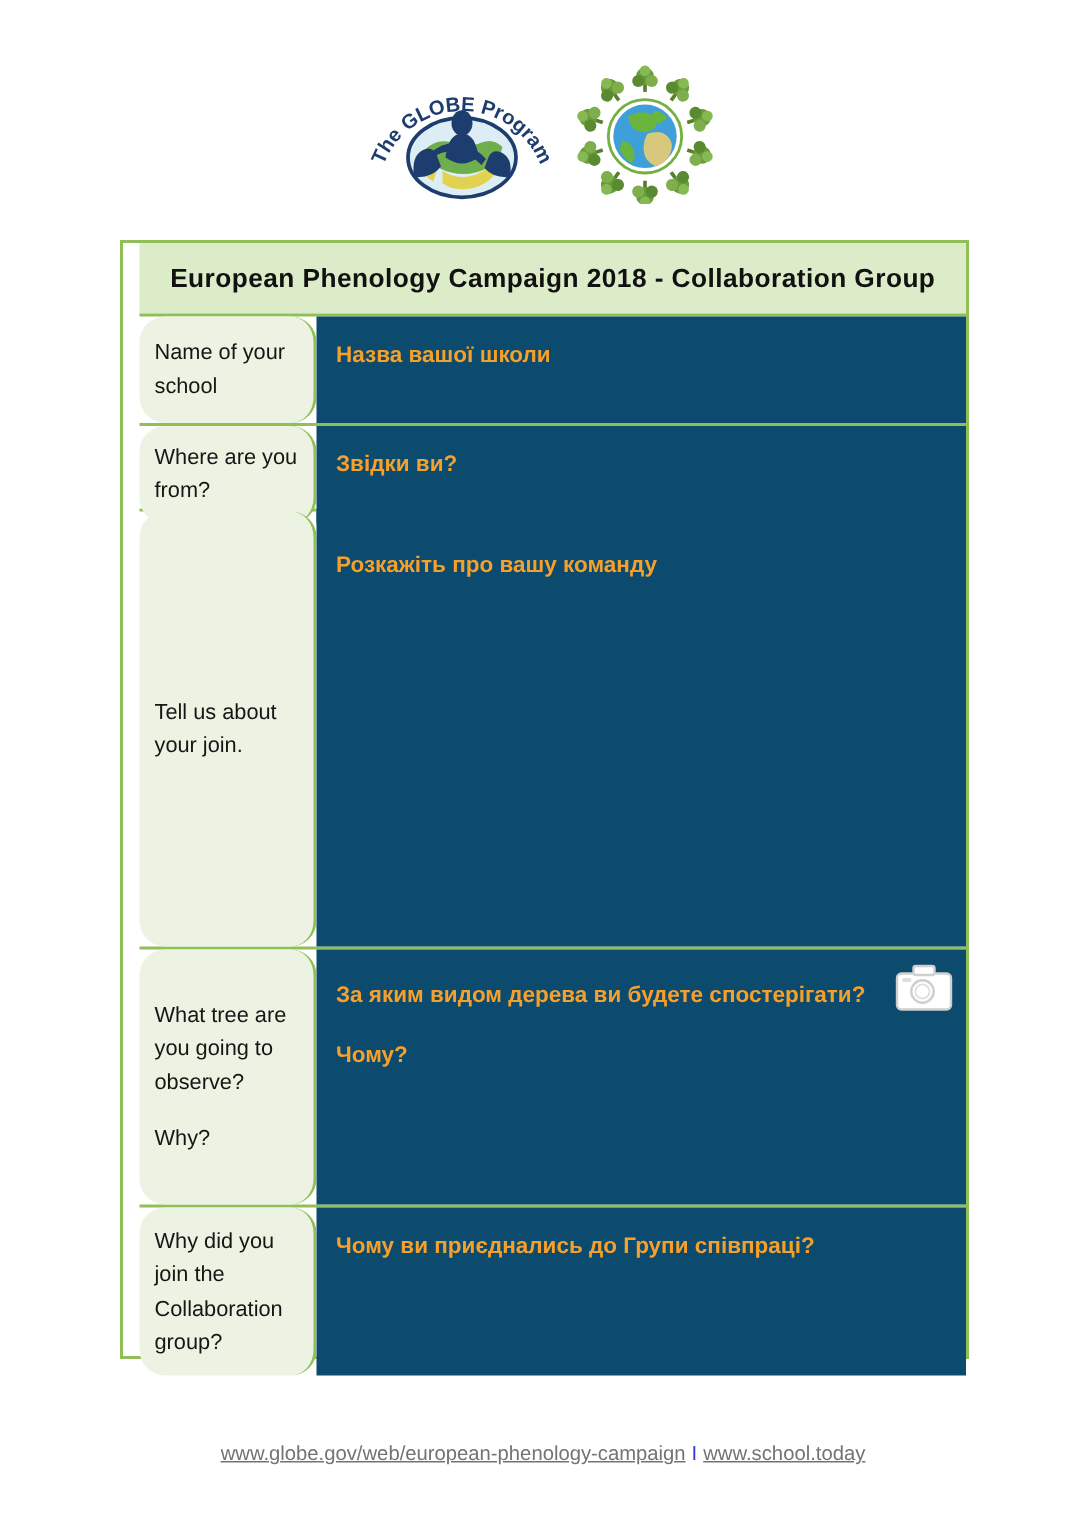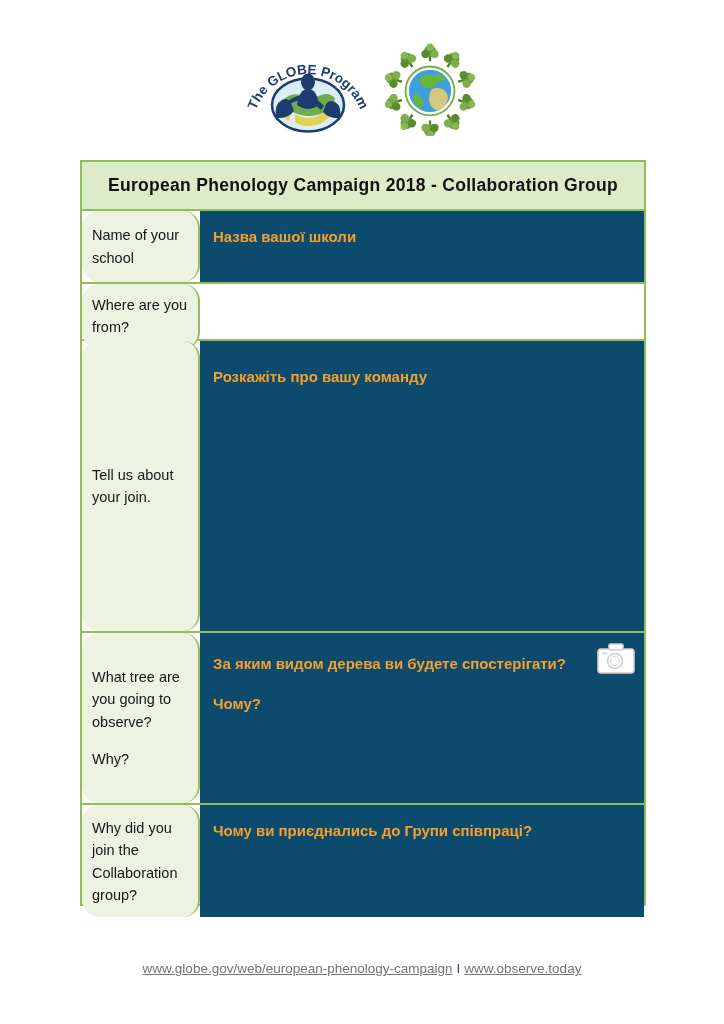--- a/index.html
+++ b/index.html
@@ -14,20 +14,21 @@
 
   
   .logo-globe   { position: absolute; left: 243px; top: 30px;  width: 130px; height: 106px; }
   .logo-growapp { position: absolute; left: 383px; top: 42px;  width: 94px;  height: 94px; }
 
   
   .form-table {
     position: absolute; left: 80px; top: 160px; width: 566px;
     border: 2px solid #8fbf56;
     background: #ffffff;
+    padding-left: 11px;
   }
   .title-row {
     height: 47px;
     background: #dcebc8;
     display: flex; align-items: center; justify-content: center;
     font-weight: bold; font-size: 17.5px; letter-spacing: .3px;
     color: #111111;
   }
   .frow { display: grid; grid-template-columns: 118px 1fr; border-top: 2px solid #8fbf56; }
   .label-cell {
@@ -129,20 +130,23 @@
       </div>
       <div class="content-cell">
         <span class="prompt">Назва вашої школи</span>
       </div>
     </div>
 
     <div class="frow r2">
       <div class="label-cell">
         <span>Where are you from?</span>
       </div>
+      <div class="content-cell">
+        <span class="prompt">Звідки ви?</span>
+      </div>
     </div>
 
     <div class="frow r3">
       <div class="label-cell">
         <span>Tell us about your join.</span>
       </div>
       <div class="content-cell">
         <span class="prompt">Розкажіть про вашу команду</span>
       </div>
     </div>
@@ -170,16 +174,16 @@
         <span>Why did you join the Collaboration group?</span>
       </div>
       <div class="content-cell">
         <span class="prompt">Чому ви приєднались до Групи співпраці?</span>
       </div>
     </div>
 
   </div>
 
   <div class="footer">
-    <a>www.globe.gov/web/european-phenology-campaign</a><span class="sep">I</span><a>www.observe.today</a>
+    <a>www.globe.gov/web/european-phenology-campaign</a><span class="sep">I</span><a>www.school.today</a>
   </div>
 
 </div>
 
 </body></html>

